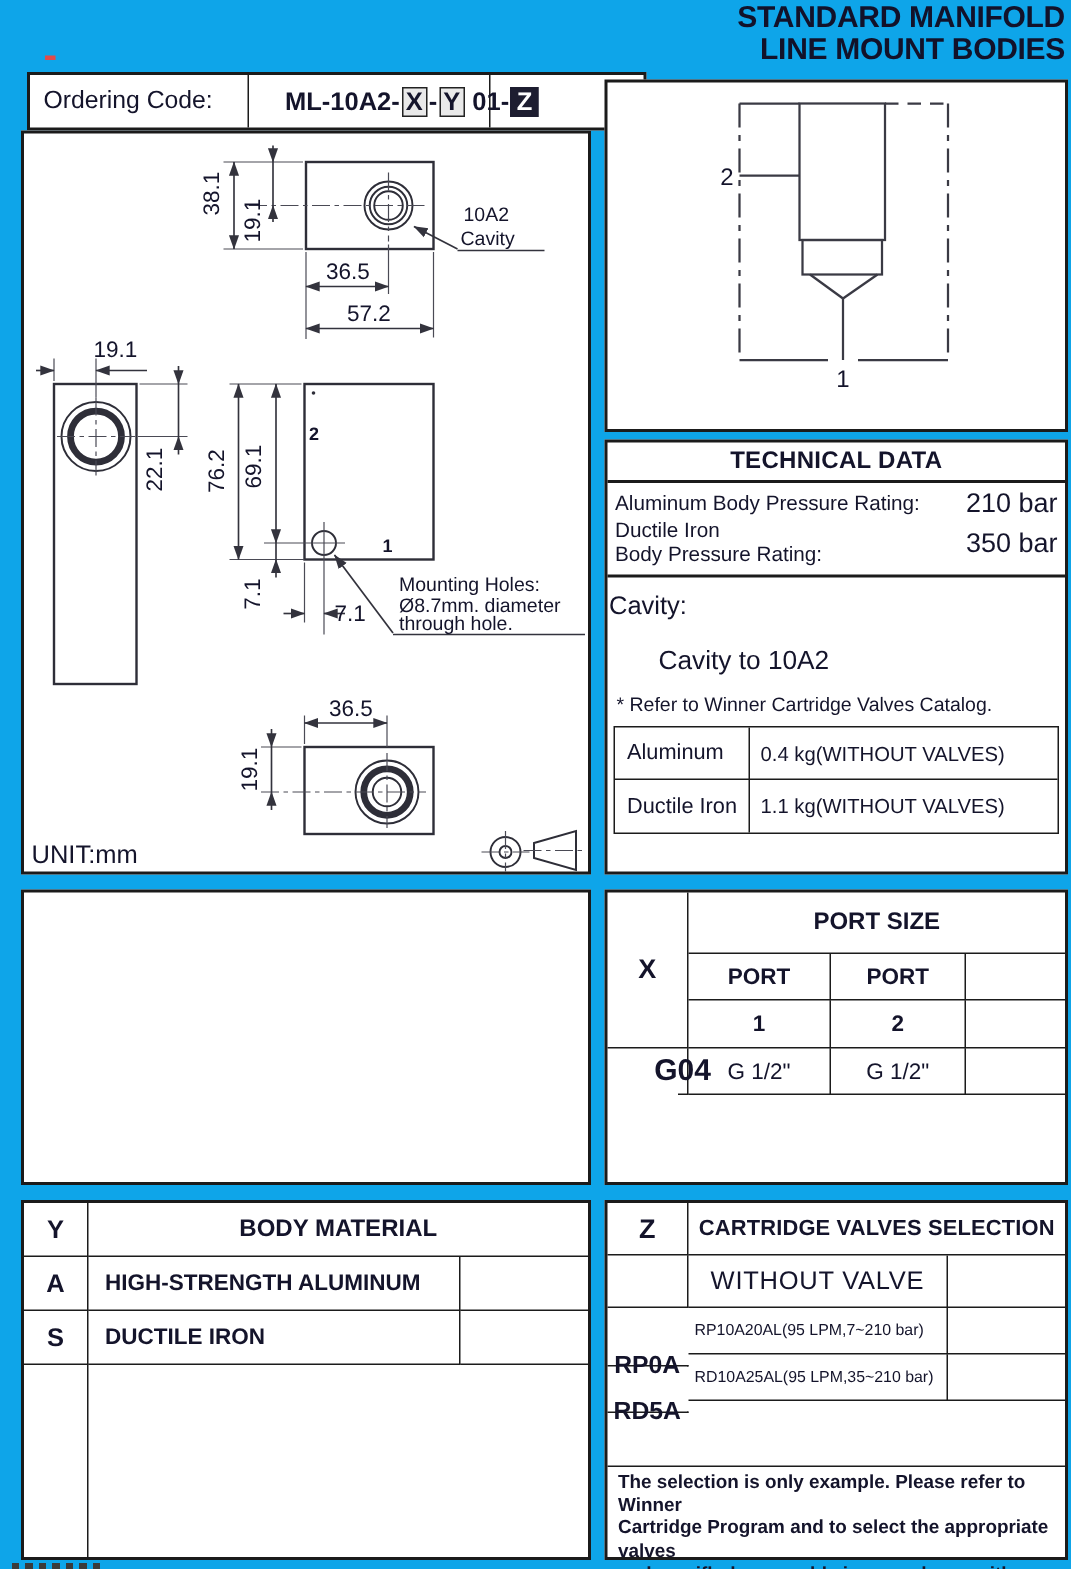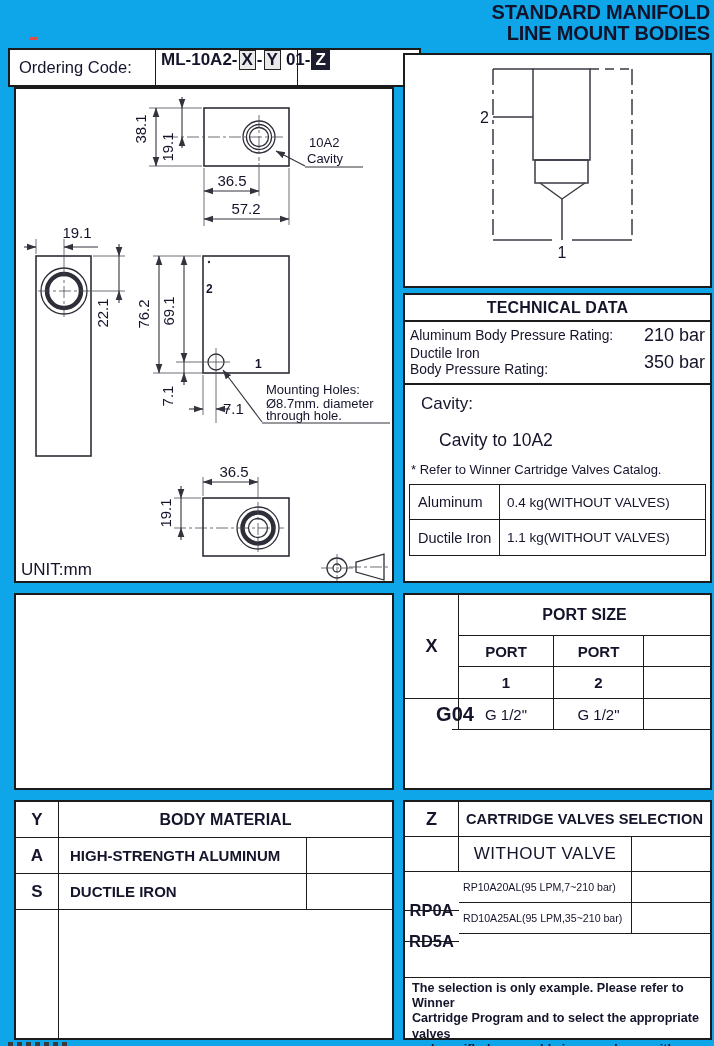--- a/index.html
+++ b/index.html
@@ -6,45 +6,45 @@
   .page{position:relative;width:714px;height:1046px;background:#0ea5e9;overflow:hidden;
         font-family:"Liberation Sans",sans-serif;color:#14142b;}
   .box{position:absolute;box-sizing:border-box;border:2px solid #1b1b1b;background:#fff;}
 
   
   .page-title{position:absolute;top:2px;right:4px;text-align:right;font-weight:bold;
               font-size:20px;line-height:21px;letter-spacing:-0.2px;color:#12122a;}
   .red-mark{position:absolute;left:30px;top:37px;width:7px;height:3px;background:#e14b4b;}
 
   
-  .order-box{left:8px;top:48px;width:413px;height:39px;display:flex;align-items:stretch;}
+  .order-box{left:18px;top:48px;width:413px;height:39px;display:flex;align-items:stretch;}
   .order-label{width:146px;border-right:1.5px solid #1b1b1b;display:flex;align-items:center;
                padding-left:9px;font-size:16.5px;box-sizing:border-box;}
-  .order-code{width:142px;border-right:1.5px solid #1b1b1b;display:flex;align-items:flex-start;
-              padding-left:5px;font-size:17px;font-weight:bold;box-sizing:border-box;white-space:nowrap;}
+  .order-code{width:142px;border-right:1.5px solid #1b1b1b;display:flex;align-items:center;
+              padding-left:5px;font-size:17px;font-weight:bold;box-sizing:border-box;white-space:nowrap;margin-left:19px;}
   .code-box{display:inline-block;border:1.5px solid #222;background:#e9e9e9;padding:0 2px;margin:0 1px;line-height:18px;}
   .code-box.dark{background:#1d1d30;color:#fff;border-color:#1d1d30;padding:0 3px;}
   .code-mid{margin-left:4px;}
 
   
   .draw-box{left:14px;top:87px;width:380px;height:496px;}
   .unit-label{position:absolute;left:5px;top:471px;font-size:17px;}
 
   
   .schem-box{left:403px;top:53px;width:309px;height:235px;}
 
   
   .tech-box{left:403px;top:293px;width:309px;height:290px;}
   .td-h{height:25px;border-bottom:2px solid #1b1b1b;display:flex;align-items:center;justify-content:center;
         font-weight:bold;font-size:16px;letter-spacing:0.2px;}
   .td-press{border-bottom:2px solid #1b1b1b;padding:3px 4px 5px 5px;}
   .td-row{display:flex;justify-content:space-between;align-items:center;}
   .td-lab{font-size:13.8px;line-height:16px;}
   .td-val{font-size:18px;white-space:nowrap;padding-right:1px;}
-  .td-cavity{font-size:17px;margin:9px 0 0 16px;}
+  .td-cavity{font-size:17px;margin:9px 0 0 1px;}
   .td-ref{font-size:17.5px;margin:16px 0 0 34px;}
   .td-note{font-size:13px;margin:11px 0 0 6px;}
   .wt{margin:7px 4px 0 4px;border:1.5px solid #1b1b1b;display:grid;grid-template-columns:90px 1fr;grid-auto-rows:35px;}
   .wt>div{box-sizing:border-box;display:flex;align-items:center;}
   .wt .c1{border-right:1.5px solid #1b1b1b;padding-left:8px;font-size:14.5px;}
   .wt .c2{padding-left:7px;font-size:13.5px;}
   .wt .rb{border-bottom:1.5px solid #1b1b1b;}
   .td-special{font-size:13px;line-height:15px;margin:8px 0 0 6px;}
   .td-special .l2{padding-left:5px;}
 

